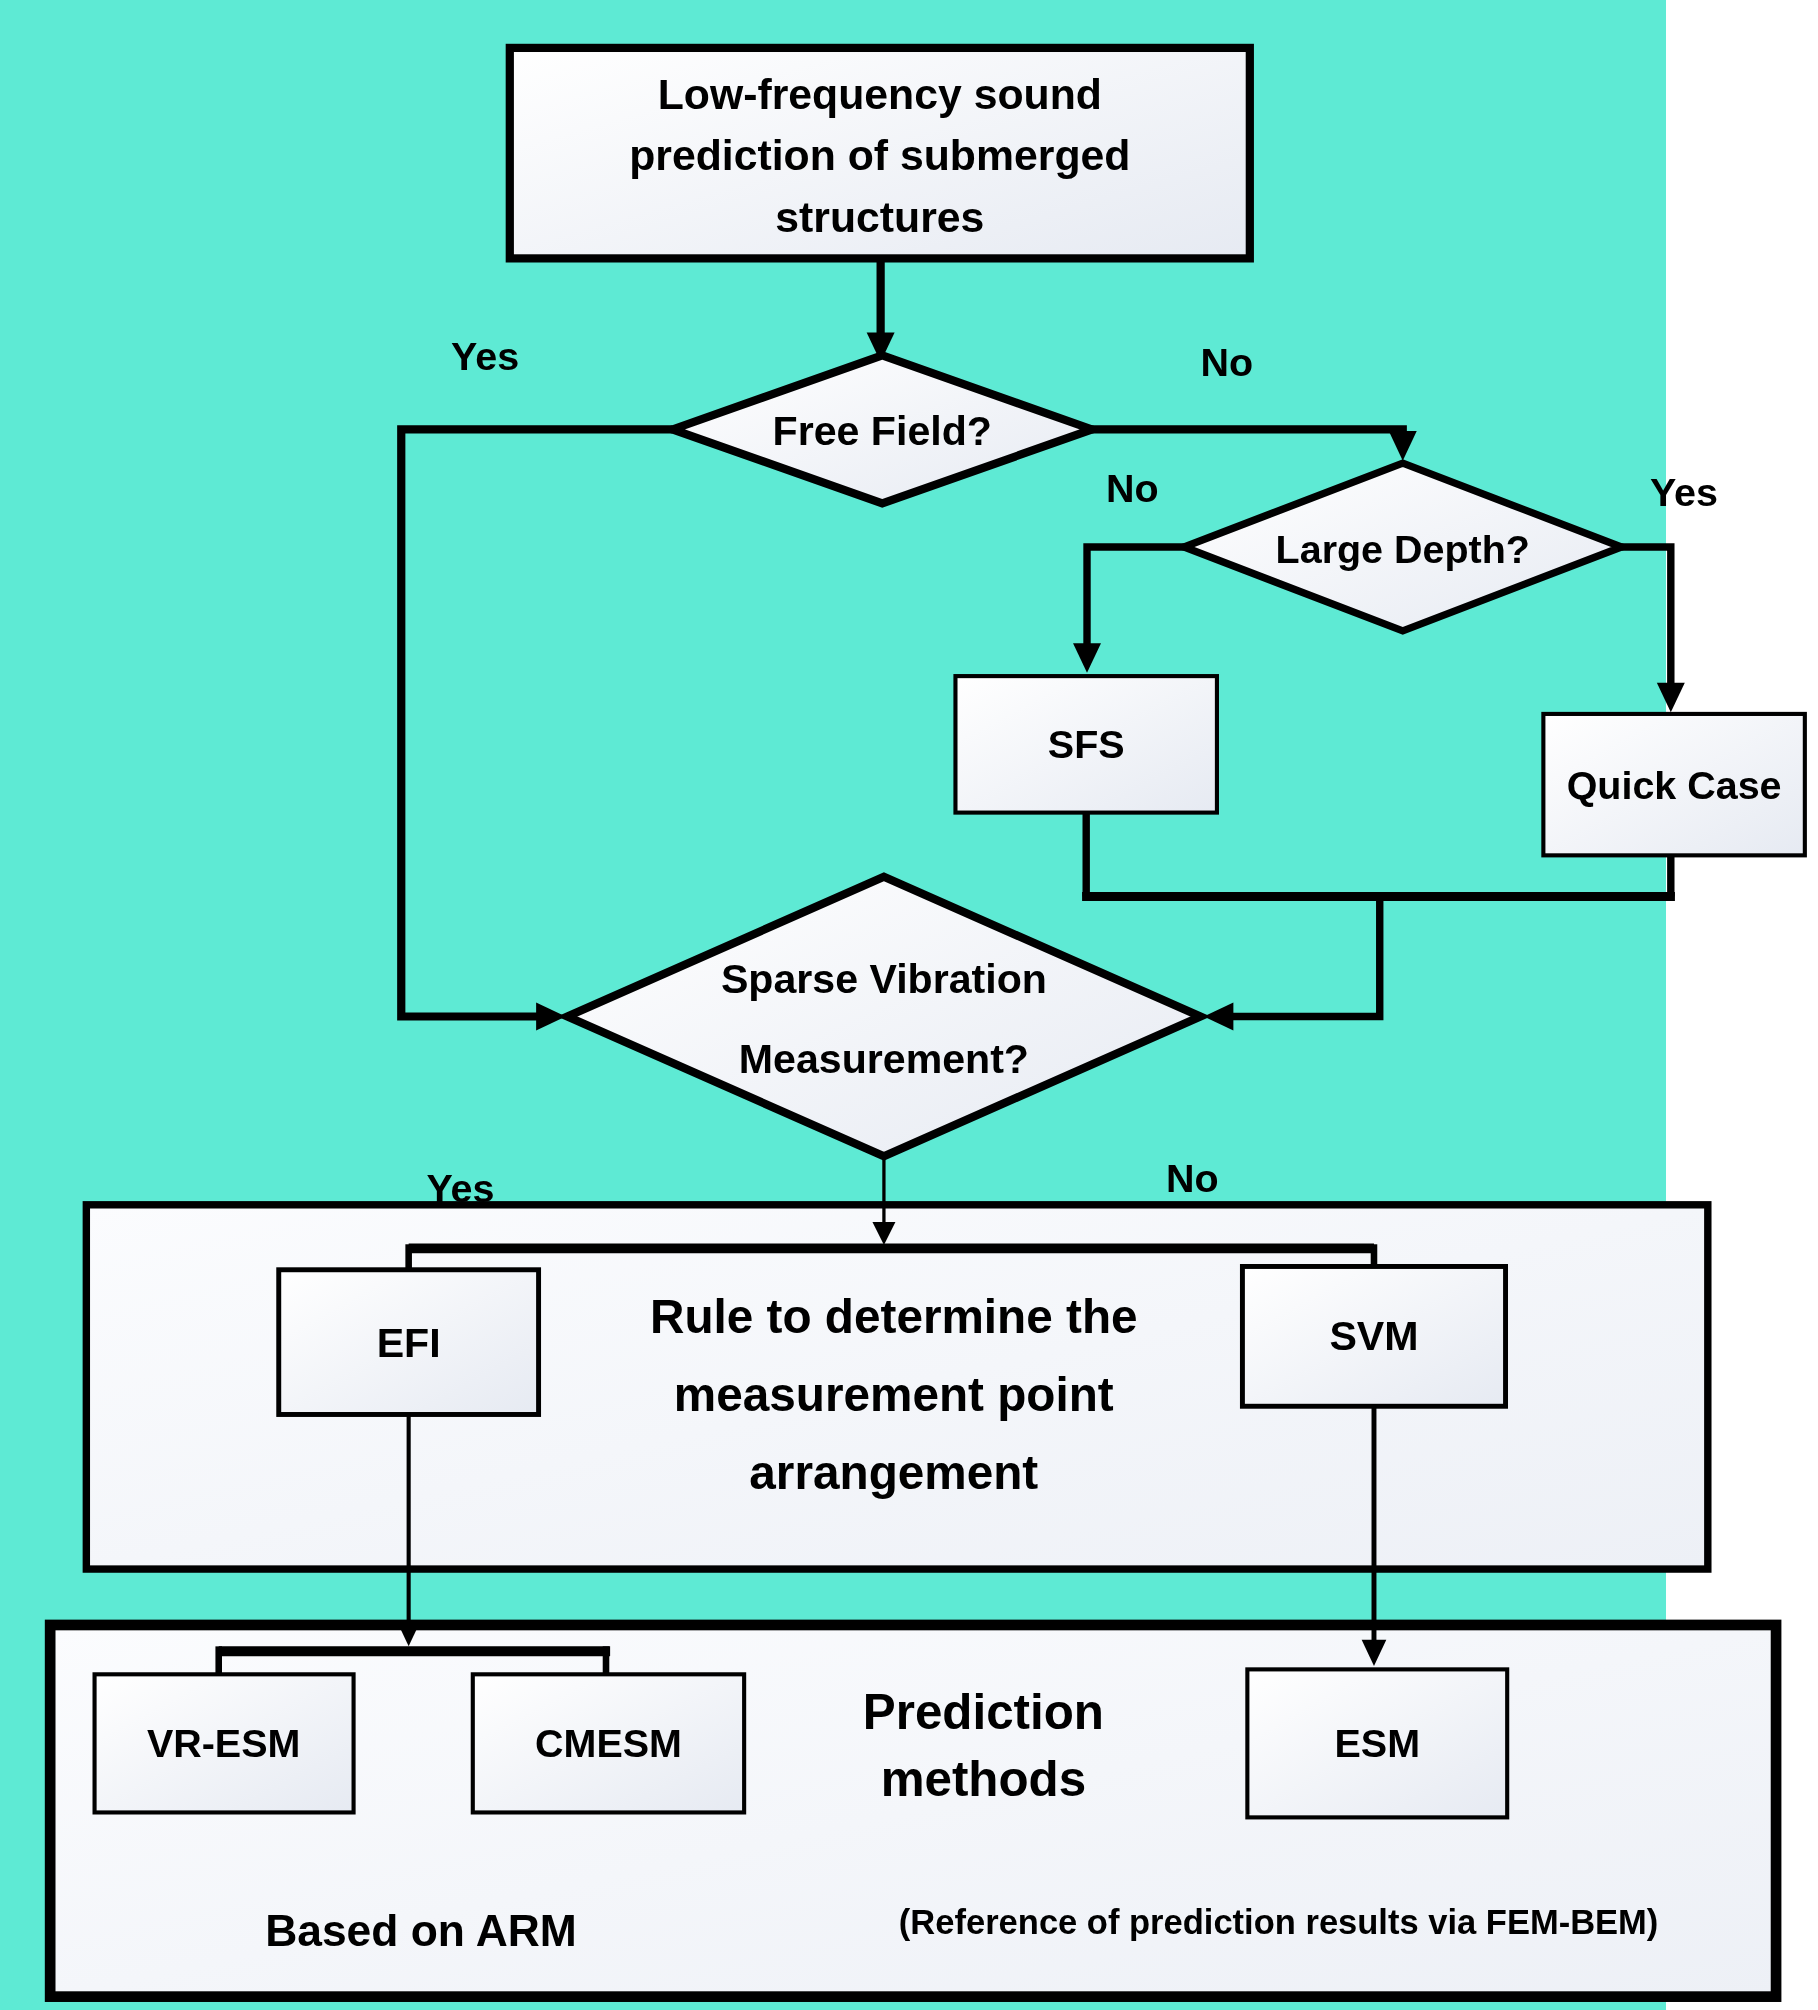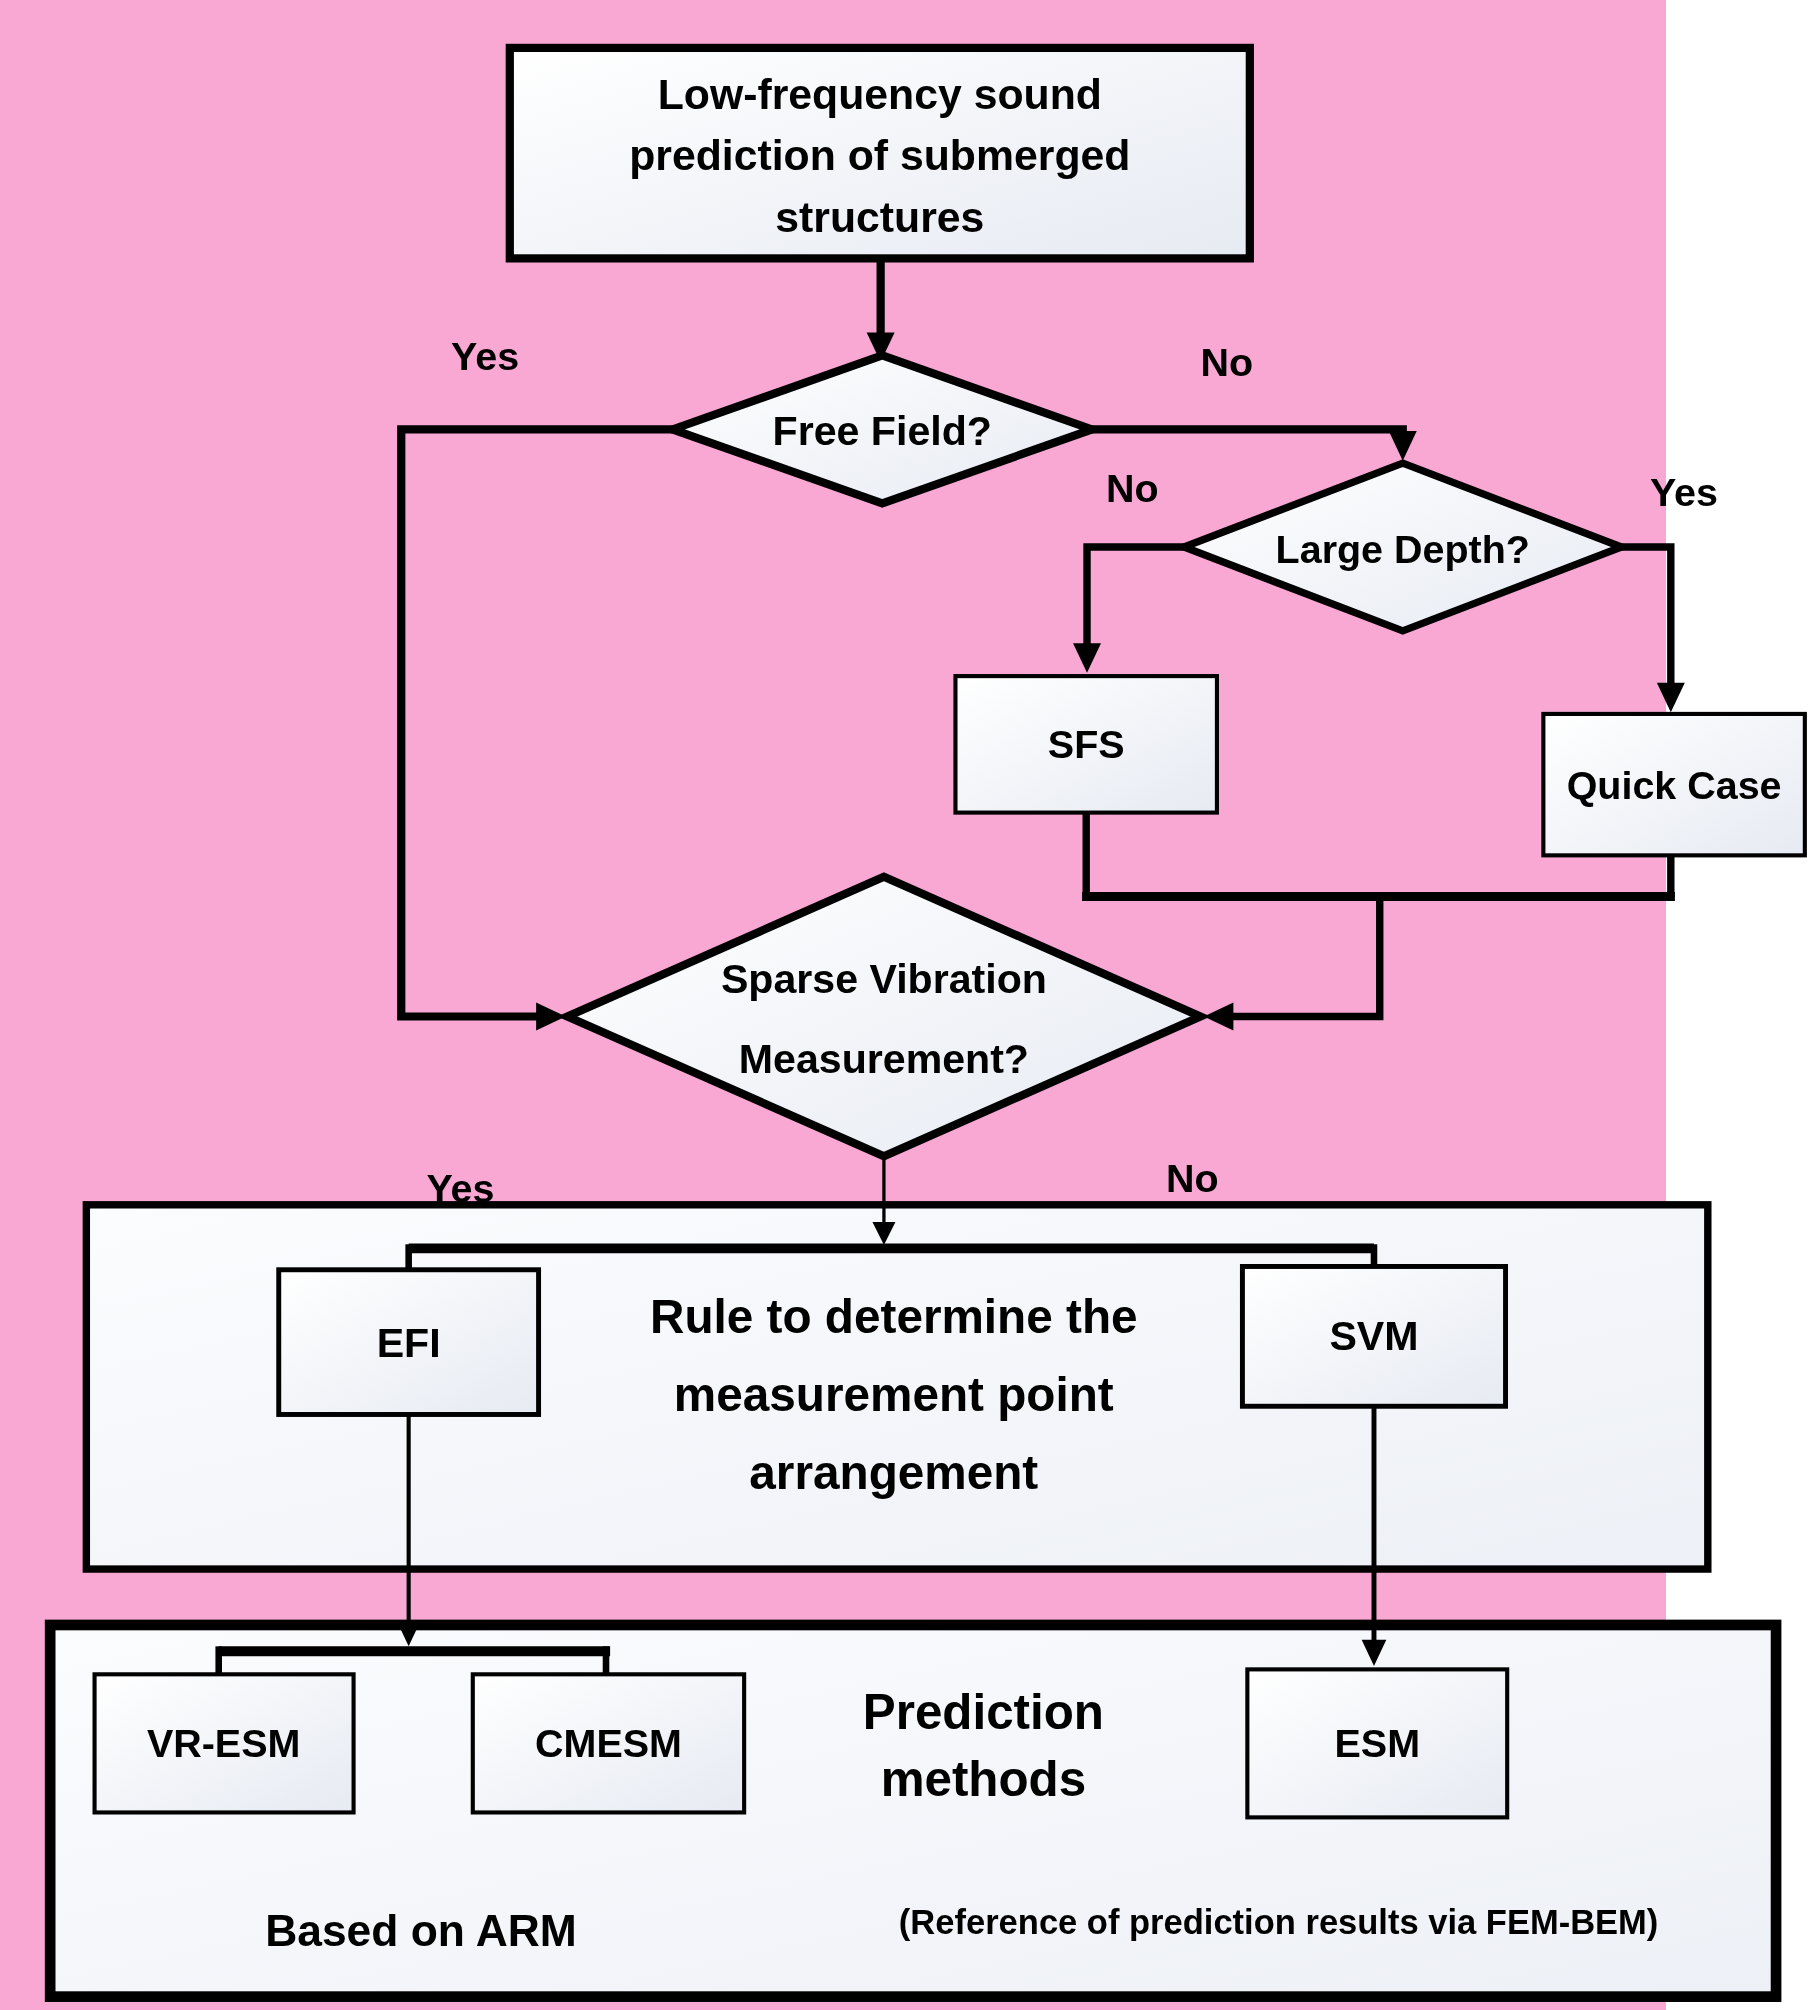--- a/index.html
+++ b/index.html
@@ -1,16 +1,16 @@
 <!DOCTYPE html>
 <html style="font-size:13px"><head>
 <meta charset="utf-8">
 <style>
   html, body { margin: 0; padding: 0; background: #ffffff; }
-  .stage { width: 1666px; height: 2010px; position: relative; background: #f9a8d4; }
+  .stage { width: 1666px; height: 2010px; position: relative; background: #5eead4; }
   svg { display: block; }
   line, polyline { fill: none; }
   text {
     font-family: "Liberation Sans", "DejaVu Sans", sans-serif;
     font-weight: 700;
     text-anchor: middle;
   }
   .w4 { stroke-width: 4; } .w5 { stroke-width: 5; } .w6 { stroke-width: 6; }
   .w8 { stroke-width: 8; } .w9 { stroke-width: 9; } .w10 { stroke-width: 10; }
   .w11 { stroke-width: 11; } .w12 { stroke-width: 12; } .w13 { stroke-width: 13; }

